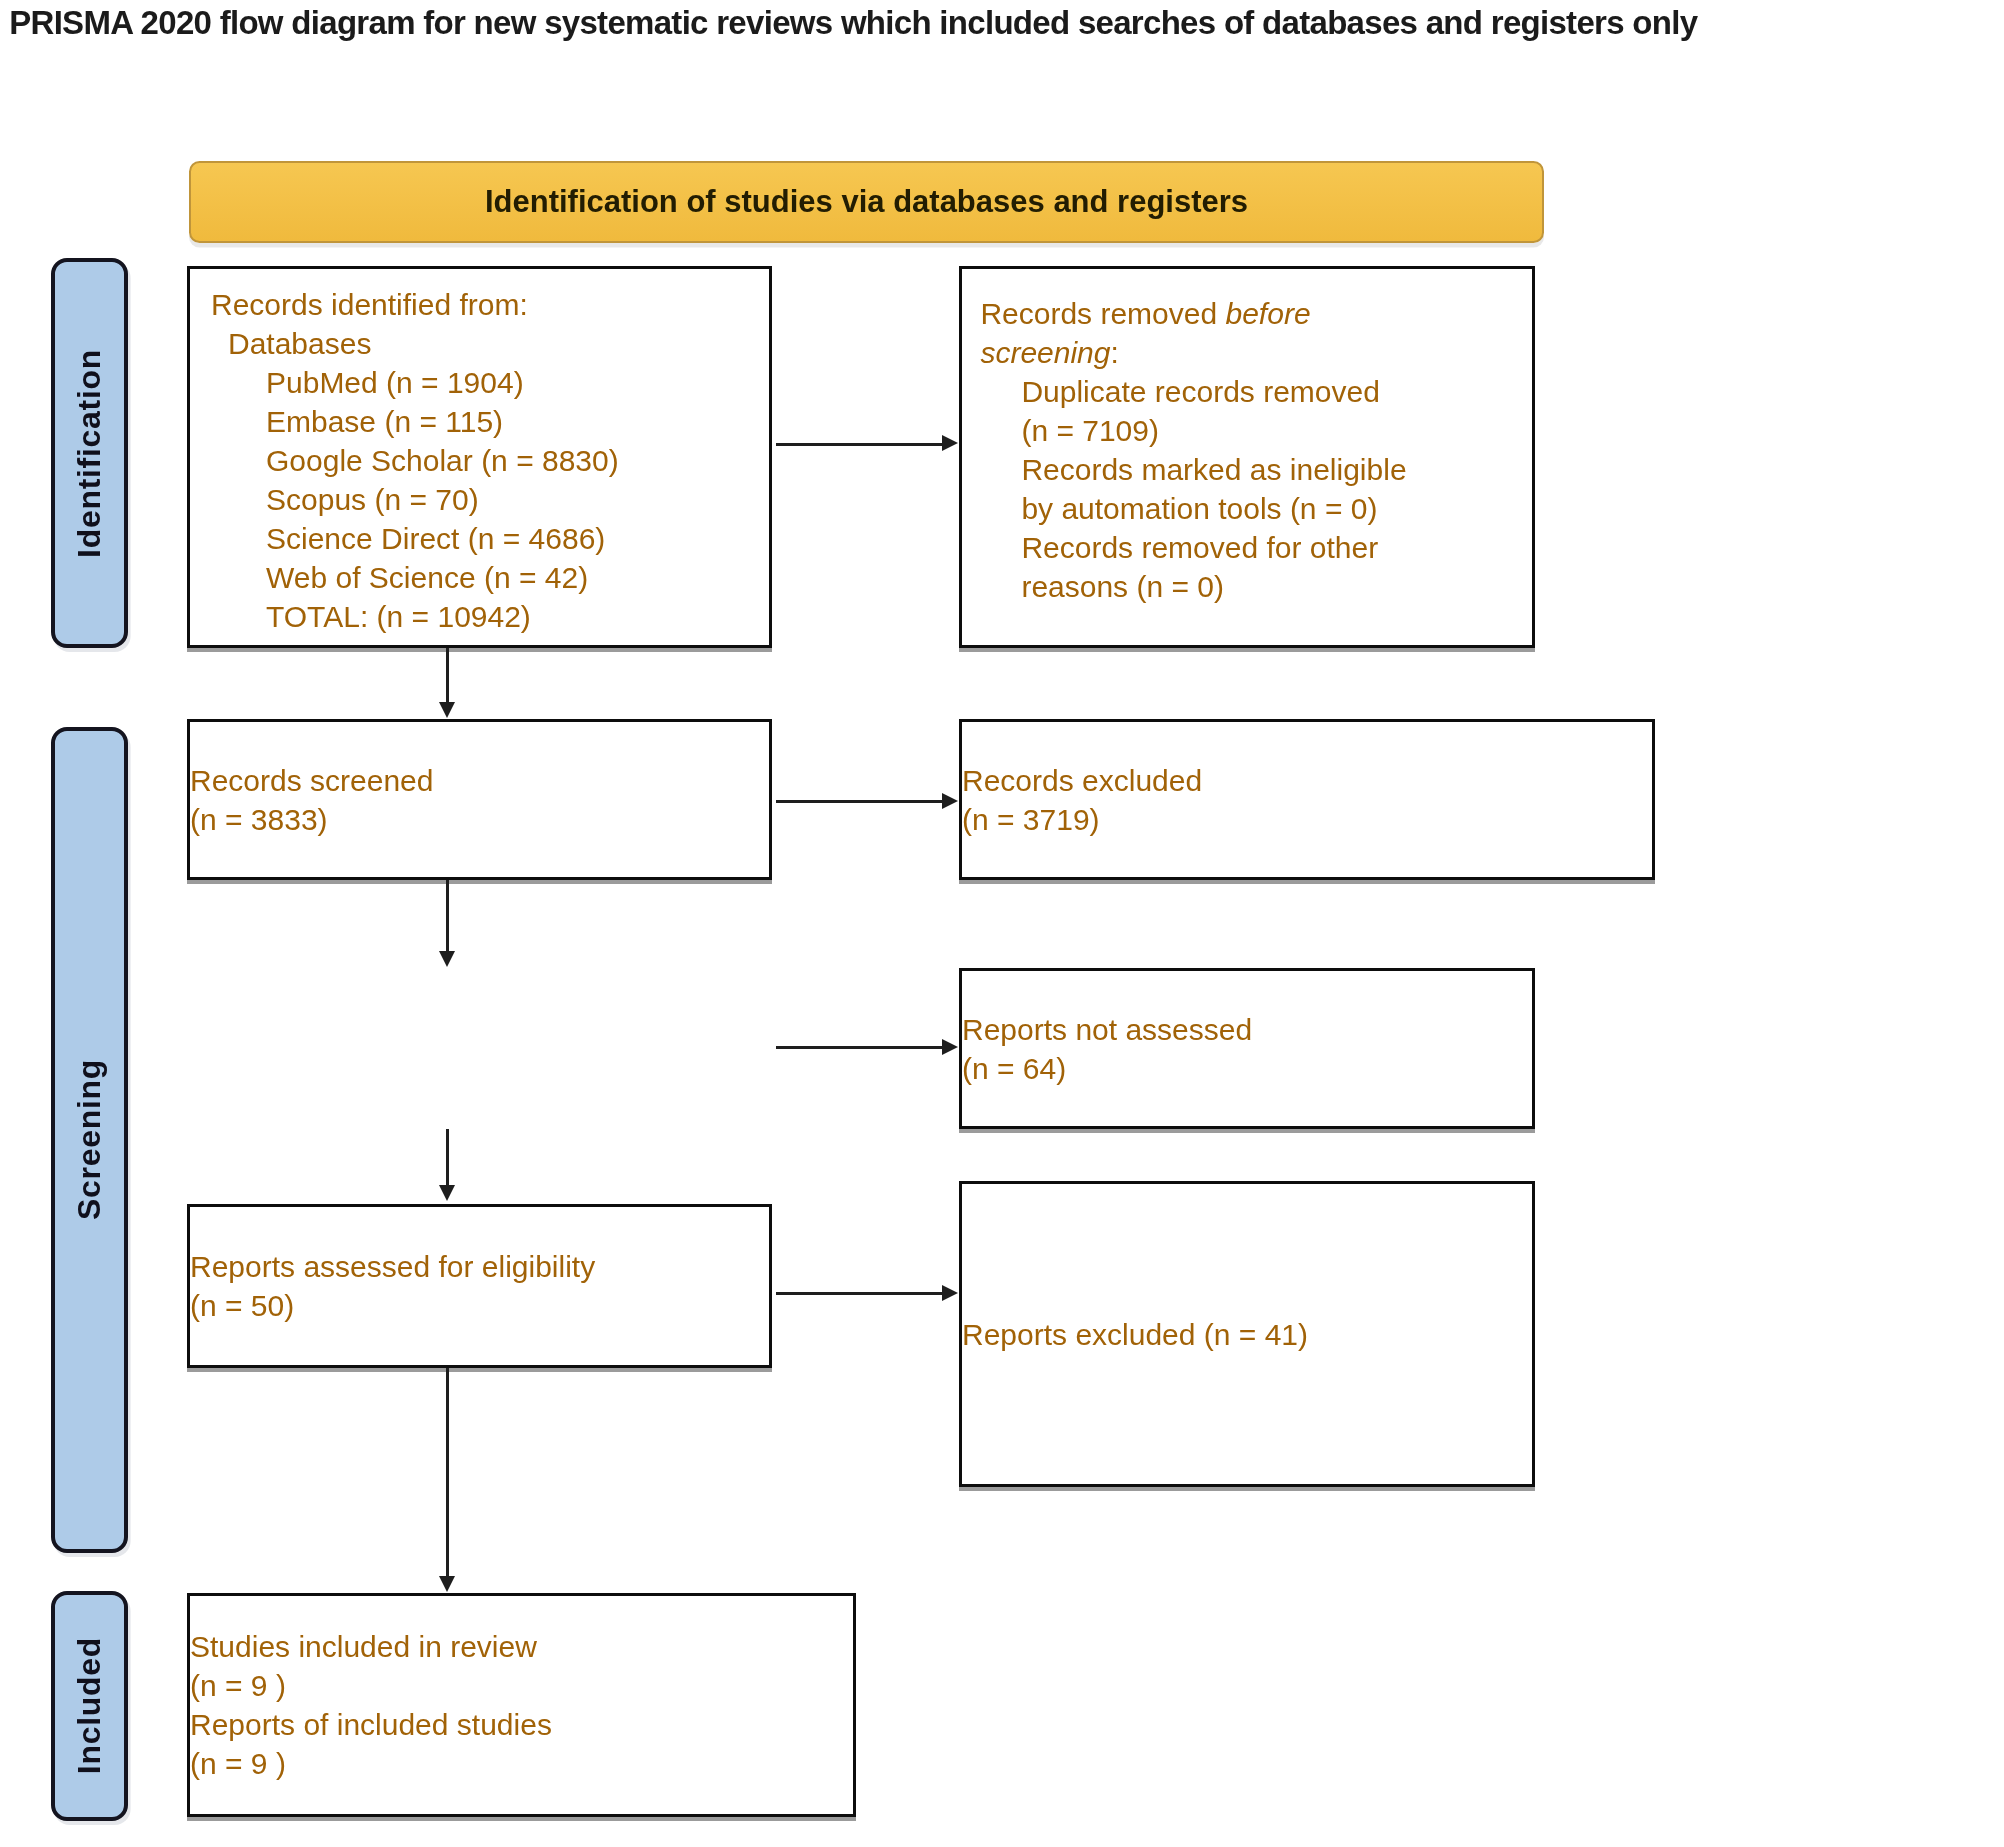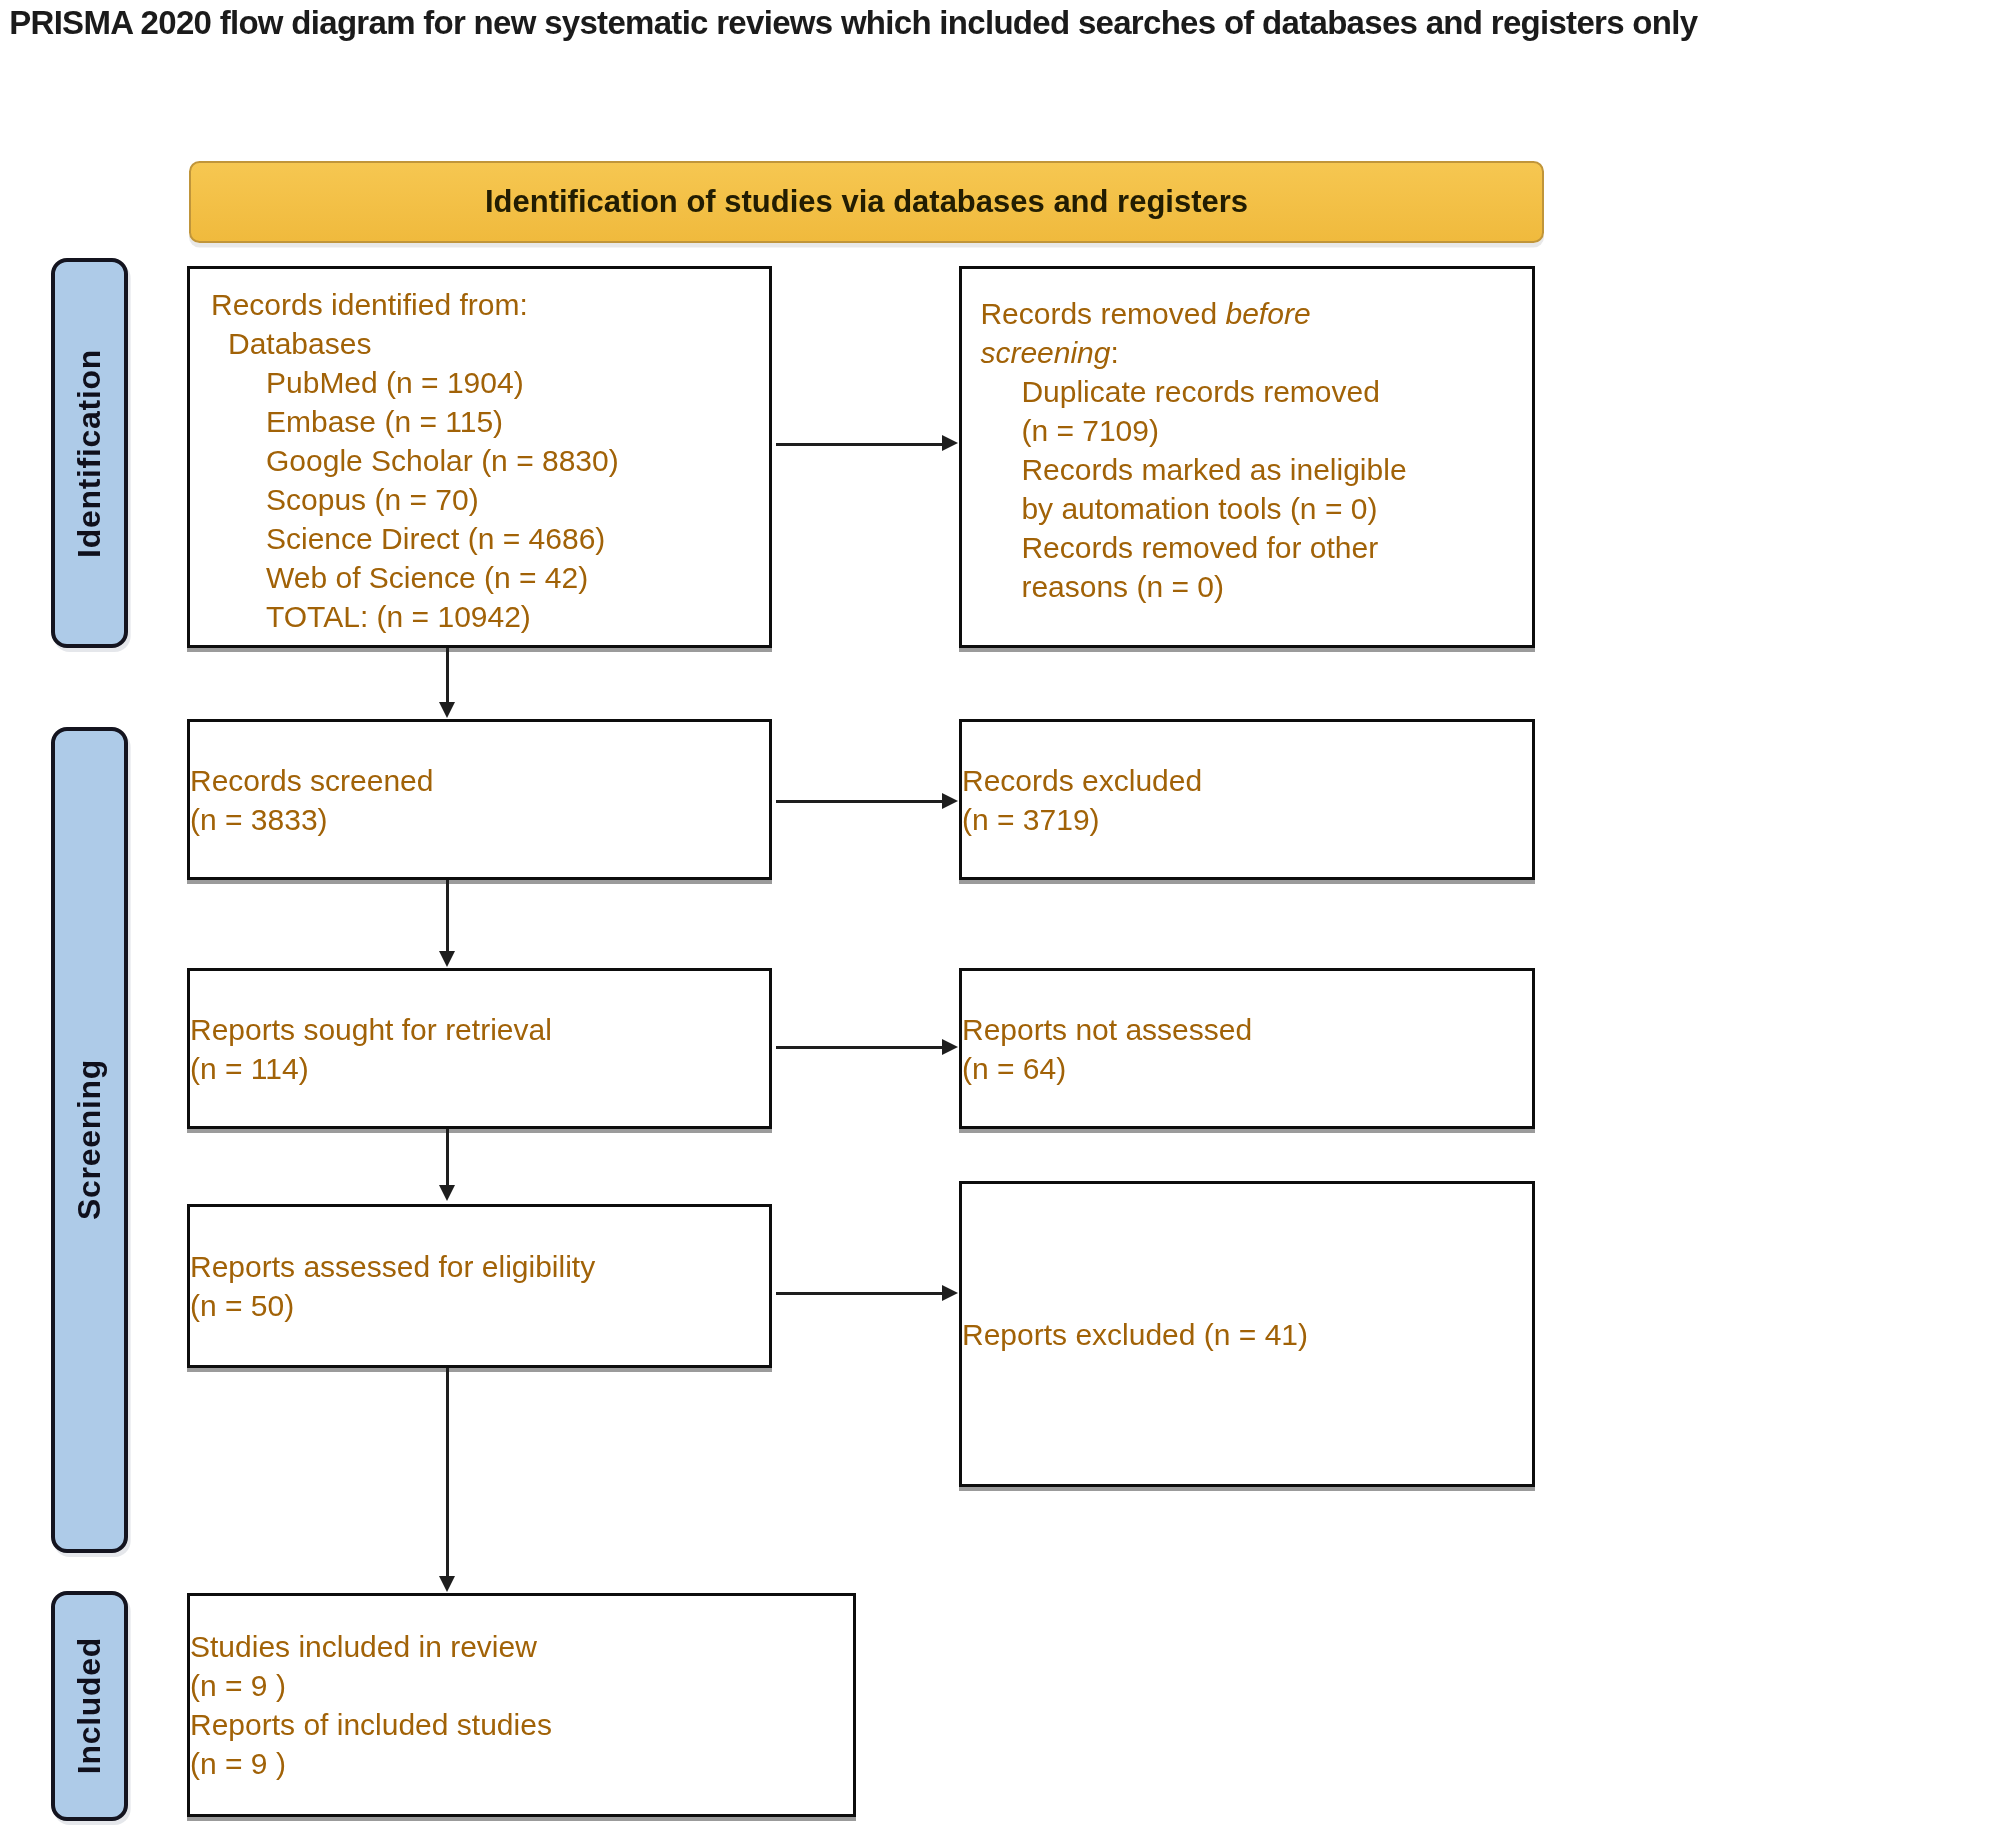--- a/index.html
+++ b/index.html
@@ -37,21 +37,21 @@
     font-weight:bold;font-size:32px;color:#10101c;letter-spacing:0.7px;
   }
   .box{
     position:absolute;background:#ffffff;border:3.3px solid #0d0d0d;box-sizing:border-box;
     box-shadow:0 4px 0 rgba(55,55,55,.5);
     font-size:30px;line-height:39px;color:#a16207;
   }
   #box-identified{left:187px;top:266px;width:585px;height:382px;padding:16px 9.2px 0 21px;}
   #box-removed{left:959px;top:266px;width:576px;height:382px;padding:25px 9.2px 0 18.4px;}
   #box-screened{left:187px;top:719px;width:585px;height:161px;}
-  #box-excluded{left:959px;top:719px;width:576px;height:161px;}
+  #box-excluded{left:959px;top:719px;width:696px;height:161px;}
   #box-sought{left:187px;top:968px;width:585px;height:161px;}
   #box-notretrieved{left:959px;top:968px;width:576px;height:161px;}
   #box-assessed{left:187px;top:1204px;width:585px;height:164px;}
   #box-reportsexcluded{left:959px;top:1181px;width:576px;height:306px;}
   #box-included{left:187px;top:1593px;width:669px;height:224px;}
   .vcenter{display:flex;flex-direction:column;justify-content:center;}
   .line{white-space:nowrap;}
   .ind1{margin-left:17px;}
   .ind2{margin-left:55px;}
   .indItem{margin-left:41px;}
@@ -119,24 +119,20 @@
   <div class="box vcenter" id="box-screened">
     <div class="line">Records screened</div>
     <div class="line">(n = 3833)</div>
   </div>
 
   <div class="box vcenter" id="box-excluded">
     <div class="line">Records excluded</div>
     <div class="line">(n = 3719)</div>
   </div>
 
-  <div class="box vcenter" id="box-sought">
-    <div class="line">Reports sought for retrieval</div>
-    <div class="line">(n = 114)</div>
-  </div>
 
   <div class="box vcenter" id="box-notretrieved">
     <div class="line">Reports not assessed</div>
     <div class="line">(n = 64)</div>
   </div>
 
   <div class="box vcenter" id="box-assessed">
     <div class="line">Reports assessed for eligibility</div>
     <div class="line">(n = 50)</div>
   </div>

